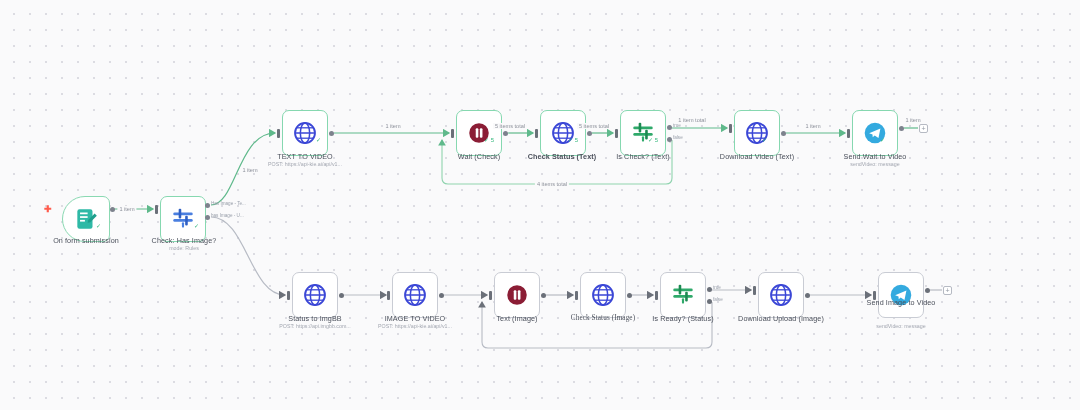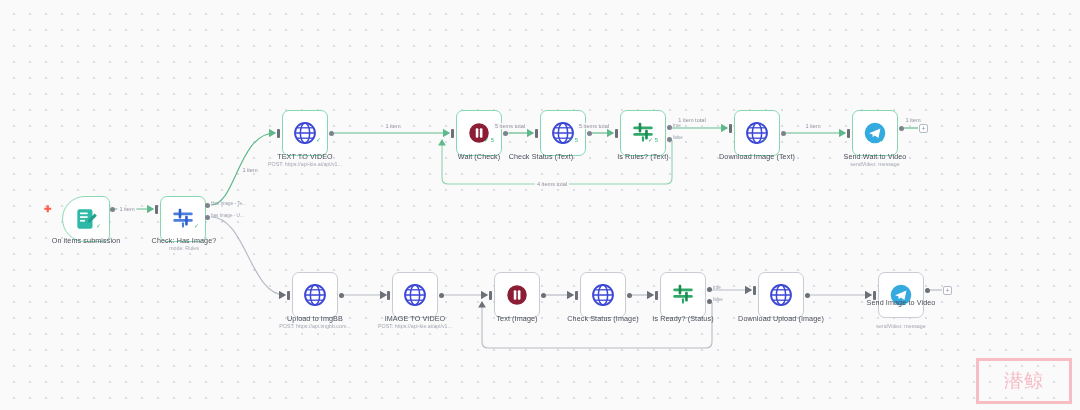--- a/index.html
+++ b/index.html
@@ -97,21 +97,21 @@
       <rect x="4" y="3" width="14" height="18" rx="2" fill="#2eb9a6"></rect>
       <rect x="6.5" y="6" width="7" height="1.6" fill="#fff"></rect>
       <rect x="6.5" y="9.4" width="7" height="1.6" fill="#fff"></rect>
       <rect x="6.5" y="12.8" width="4.5" height="1.6" fill="#fff"></rect>
       <path d="M14 13 L20 7 L22 9 L16 15 L13.5 15.5 Z" fill="#1f9e8c"></path>
     </svg>
   </div>
   <div class="check" style="left:96px; top:222px;">✓</div>
   <div class="in-tab" style="left:155px; top:205px;"></div>
   <div class="dot" style="left:110px; top:207px;"></div>
-  <div class="lbl" style="left:86px; top:236px;">On items submission</div>
+  <div class="lbl" style="left:86px; top:236px;">On form submission</div>
 
   <div class="node active" style="left:160px; top:196px;">
     <svg class="glyph" viewBox="0 0 24 24">
       <rect x="3" y="6" width="18" height="2.6" rx="1.3" fill="#4a7fe0"></rect>
       <rect x="3" y="12" width="18" height="2.6" rx="1.3" fill="#4a7fe0"></rect>
       <rect x="8" y="2.5" width="2.4" height="9" rx="1" fill="#2f5fc4"></rect>
       <rect x="14" y="9" width="2.4" height="9" rx="1" fill="#2f5fc4"></rect>
       <rect x="11" y="15" width="2" height="5" rx="1" fill="#4a7fe0"></rect>
     </svg>
   </div>
@@ -155,52 +155,52 @@
     <svg class="glyph" viewBox="0 0 24 24">
       <circle cx="12" cy="12" r="9.2" fill="none" stroke="#3b47d6" stroke-width="1.7"></circle>
       <ellipse cx="12" cy="12" rx="4.3" ry="9.2" fill="none" stroke="#3b47d6" stroke-width="1.4"></ellipse>
       <line x1="2.8" y1="12" x2="21.2" y2="12" stroke="#3b47d6" stroke-width="1.4"></line>
       <line x1="4.3" y1="7.2" x2="19.7" y2="7.2" stroke="#3b47d6" stroke-width="1.2"></line>
       <line x1="4.3" y1="16.8" x2="19.7" y2="16.8" stroke="#3b47d6" stroke-width="1.2"></line>
     </svg>
   </div>
   <div class="check" style="left:568px; top:136px;">✓ 5</div>
   <div class="dot" style="left:587px; top:131px;"></div>
-  <div class="lbl" style="left:541px; top:152px;">Check Status (Text)</div>
+  <div class="lbl" style="left:562px; top:152px;font-weight:bold;">Check Status (Text)</div>
 
   <div class="in-tab" style="left:615px; top:129px;"></div>
   <div class="node active" style="left:620px; top:110px;">
     <svg class="glyph" viewBox="0 0 24 24">
       <rect x="3" y="6" width="18" height="2.6" rx="1.3" fill="#2fa96a"></rect>
       <rect x="3" y="12" width="18" height="2.6" rx="1.3" fill="#2fa96a"></rect>
       <rect x="8" y="2.5" width="2.4" height="9" rx="1" fill="#1d8a52"></rect>
       <rect x="14" y="9" width="2.4" height="9" rx="1" fill="#1d8a52"></rect>
       <rect x="11" y="15" width="2" height="5" rx="1" fill="#2fa96a"></rect>
     </svg>
   </div>
   <div class="check" style="left:648px; top:136px;">✓ 5</div>
   <div class="dot" style="left:667px; top:125px;"></div>
   <div class="dot" style="left:667px; top:137px;"></div>
   <div class="port-lbl" style="left:673px; top:123px;">true</div>
   <div class="port-lbl" style="left:673px; top:135px;">false</div>
-  <div class="lbl" style="left:643px; top:152px;">Is Rules? (Text)</div>
+  <div class="lbl" style="left:643px; top:152px;">Is Check? (Text)</div>
 
   <div class="in-tab" style="left:729px; top:124px;"></div>
   <div class="node active" style="left:734px; top:110px;">
     <svg class="glyph" viewBox="0 0 24 24">
       <circle cx="12" cy="12" r="9.2" fill="none" stroke="#3b47d6" stroke-width="1.7"></circle>
       <ellipse cx="12" cy="12" rx="4.3" ry="9.2" fill="none" stroke="#3b47d6" stroke-width="1.4"></ellipse>
       <line x1="2.8" y1="12" x2="21.2" y2="12" stroke="#3b47d6" stroke-width="1.4"></line>
       <line x1="4.3" y1="7.2" x2="19.7" y2="7.2" stroke="#3b47d6" stroke-width="1.2"></line>
       <line x1="4.3" y1="16.8" x2="19.7" y2="16.8" stroke="#3b47d6" stroke-width="1.2"></line>
     </svg>
   </div>
   <div class="check" style="left:762px; top:136px;">✓</div>
   <div class="dot" style="left:781px; top:131px;"></div>
-  <div class="lbl" style="left:757px; top:152px;">Download Image (Text)</div>
+  <div class="lbl" style="left:757px; top:152px;">Download Video (Text)</div>
 
   <div class="in-tab" style="left:847px; top:129px;"></div>
   <div class="node active" style="left:852px; top:110px;">
     <svg class="glyph" viewBox="0 0 24 24">
       <circle cx="12" cy="12" r="9.5" fill="#34aadf"></circle>
       <path d="M6.6 12.2 L17 7.8 L15.2 16.6 L11.7 14.2 L9.9 16 L9.7 13.4 Z" fill="#fff"></path>
     </svg>
   </div>
   <div class="check" style="left:880px; top:136px;">✓</div>
   <div class="dot" style="left:899px; top:126px;"></div>
@@ -211,21 +211,21 @@
   <div class="node idle" style="left:292px; top:272px;">
     <svg class="glyph" viewBox="0 0 24 24">
       <circle cx="12" cy="12" r="9.2" fill="none" stroke="#3b47d6" stroke-width="1.7"></circle>
       <ellipse cx="12" cy="12" rx="4.3" ry="9.2" fill="none" stroke="#3b47d6" stroke-width="1.4"></ellipse>
       <line x1="2.8" y1="12" x2="21.2" y2="12" stroke="#3b47d6" stroke-width="1.4"></line>
       <line x1="4.3" y1="7.2" x2="19.7" y2="7.2" stroke="#3b47d6" stroke-width="1.2"></line>
       <line x1="4.3" y1="16.8" x2="19.7" y2="16.8" stroke="#3b47d6" stroke-width="1.2"></line>
     </svg>
   </div>
   <div class="dot g" style="left:339px; top:293px;"></div>
-  <div class="lbl" style="left:315px; top:314px;">Upload to ImgBB</div>
+  <div class="lbl" style="left:315px; top:314px;">Status to ImgBB</div>
   <div class="sub" style="left:315px; top:323px;">POST: https://api.imgbb.com...</div>
 
   <div class="in-tab" style="left:387px; top:291px;"></div>
   <div class="node idle" style="left:392px; top:272px;">
     <svg class="glyph" viewBox="0 0 24 24">
       <circle cx="12" cy="12" r="9.2" fill="none" stroke="#3b47d6" stroke-width="1.7"></circle>
       <ellipse cx="12" cy="12" rx="4.3" ry="9.2" fill="none" stroke="#3b47d6" stroke-width="1.4"></ellipse>
       <line x1="2.8" y1="12" x2="21.2" y2="12" stroke="#3b47d6" stroke-width="1.4"></line>
       <line x1="4.3" y1="7.2" x2="19.7" y2="7.2" stroke="#3b47d6" stroke-width="1.2"></line>
       <line x1="4.3" y1="16.8" x2="19.7" y2="16.8" stroke="#3b47d6" stroke-width="1.2"></line>
@@ -250,21 +250,21 @@
   <div class="node idle" style="left:580px; top:272px;">
     <svg class="glyph" viewBox="0 0 24 24">
       <circle cx="12" cy="12" r="9.2" fill="none" stroke="#3b47d6" stroke-width="1.7"></circle>
       <ellipse cx="12" cy="12" rx="4.3" ry="9.2" fill="none" stroke="#3b47d6" stroke-width="1.4"></ellipse>
       <line x1="2.8" y1="12" x2="21.2" y2="12" stroke="#3b47d6" stroke-width="1.4"></line>
       <line x1="4.3" y1="7.2" x2="19.7" y2="7.2" stroke="#3b47d6" stroke-width="1.2"></line>
       <line x1="4.3" y1="16.8" x2="19.7" y2="16.8" stroke="#3b47d6" stroke-width="1.2"></line>
     </svg>
   </div>
   <div class="dot g" style="left:627px; top:293px;"></div>
-  <div class="lbl" style="left:603px; top:314px;">Check Status (Image)</div>
+  <div class="lbl" style="left:603px; top:314px;font-family:Liberation Serif, serif;">Check Status (Image)</div>
 
   <div class="in-tab" style="left:655px; top:291px;"></div>
   <div class="node idle" style="left:660px; top:272px;">
     <svg class="glyph" viewBox="0 0 24 24">
       <rect x="3" y="6" width="18" height="2.6" rx="1.3" fill="#2fa96a"></rect>
       <rect x="3" y="12" width="18" height="2.6" rx="1.3" fill="#2fa96a"></rect>
       <rect x="8" y="2.5" width="2.4" height="9" rx="1" fill="#1d8a52"></rect>
       <rect x="14" y="9" width="2.4" height="9" rx="1" fill="#1d8a52"></rect>
       <rect x="11" y="15" width="2" height="5" rx="1" fill="#2fa96a"></rect>
     </svg>
@@ -305,15 +305,14 @@
   <div class="wire-lbl" style="left:510px; top:126px;">5 items total</div>
   <div class="wire-lbl" style="left:594px; top:126px;">5 items total</div>
   <div class="wire-lbl" style="left:692px; top:120px;">1 item total</div>
   <div class="wire-lbl" style="left:813px; top:126px;">1 item</div>
   <div class="wire-lbl" style="left:913px; top:120px;">1 item</div>
   <div class="wire-lbl" style="left:552px; top:184px;">4 items total</div>
 
   <div class="plus-btn" style="left:919px; top:124px;">+</div>
   <div class="plus-btn" style="left:943px; top:286px;">+</div>
 
-  <div class="watermark">潜鲸</div>
 
 </div>
 
 </body></html>

